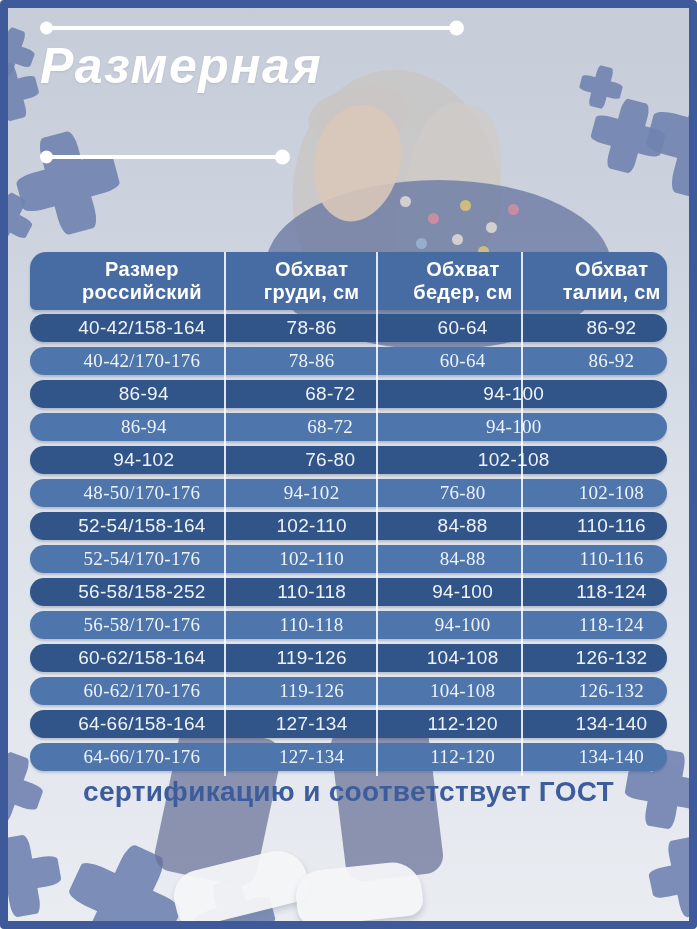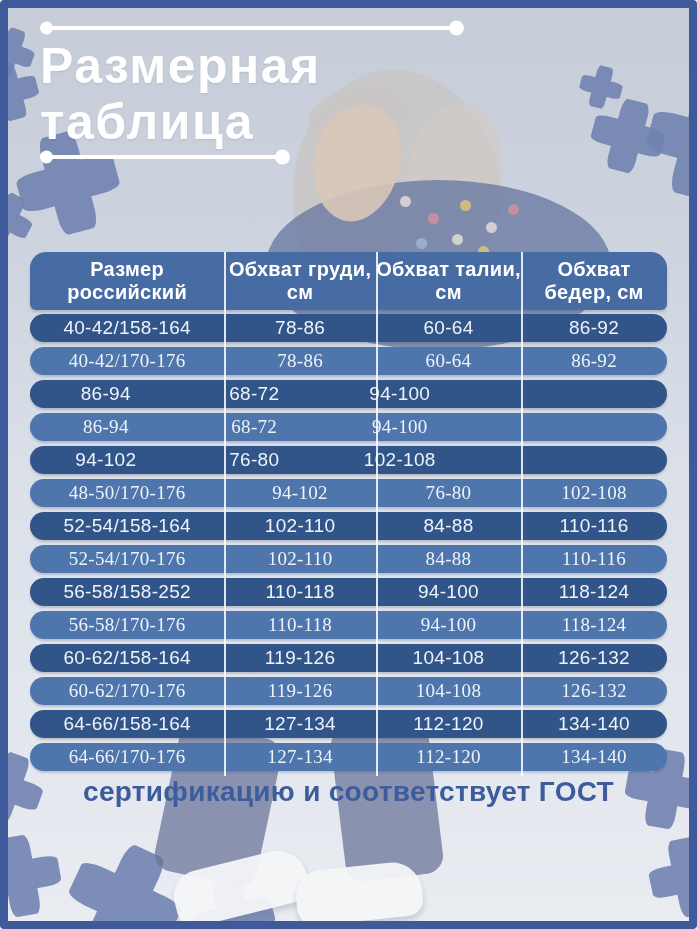--- a/index.html
+++ b/index.html
@@ -36,34 +36,34 @@
   
   .title-block{position:absolute;left:0;top:0;width:100%;z-index:3;}
   .rule{position:absolute;height:4px;background:#ffffff;border-radius:2px;}
   .rule-top{left:36px;top:18px;width:414px;}
   .rule-bottom{left:36px;top:147px;width:240px;}
   .dot{position:absolute;background:#ffffff;border-radius:50%;top:50%;}
   .dot-l{left:-4px;width:13px;height:13px;transform:translateY(-50%);}
   .dot-r{right:-6px;width:15px;height:15px;transform:translateY(-50%);}
   .poster-title{position:absolute;left:32px;top:30px;margin:0;color:var(--title-text,#ffffff);
     font-size:50px;line-height:56px;font-weight:bold;letter-spacing:1.5px;
-    text-shadow:0 1px 2px rgba(90,100,130,.18);}
+    text-shadow:0 1px 2px rgba(90,100,130,.18);font-style:italic;}
   .poster-title span{display:block;}
   
   .size-table{position:absolute;left:22px;top:244px;width:637px;z-index:4;font-weight:bold;}
   .t-head{display:flex;height:58px;background:var(--table-header-bg,#476ba3);
     border-radius:16px 16px 6px 6px;box-shadow:0 2px 3px rgba(60,70,100,.25);}
   .t-head .t-cell{color:#ffffff;font-size:20px;line-height:23px;font-weight:bold;}
   .t-body{margin-top:4px;}
   .t-row{display:flex;height:28px;margin-bottom:5px;border-radius:14px;
     box-shadow:0 2px 2px rgba(60,70,100,.22);}
   .t-row.dark{background:var(--row-dark-bg,#315489);}
   .t-row.light{background:var(--row-light-bg,#4e76ac);font-family:Liberation Serif, serif;}
   .t-cell{display:flex;align-items:center;justify-content:center;text-align:center;
-    color:var(--table-text,#eef3f9);font-size:19px;font-weight:normal;letter-spacing:.3px;}
+    color:var(--table-text,#eef3f9);font-size:19px;font-weight:normal;letter-spacing:.3px;margin-left:38px;}
   .c0{width:30.5%;} .c1{width:23.8%;} .c2{width:22.8%;} .c3{width:22.9%;}
   .v-sep{position:absolute;top:0;bottom:0;width:2px;background:rgba(255,255,255,.85);z-index:5;}
   .s1{left:30.5%;} .s2{left:54.3%;} .s3{left:77.1%;}
   
   .footer{position:absolute;left:0;top:764px;width:100%;z-index:6;text-align:center;
     color:var(--footer-text,#3c5c9c);font-size:28px;font-weight:bold;line-height:40px;letter-spacing:.3px;}
 </style>
 </head>
 <body>
 
@@ -107,34 +107,33 @@
     <div class="shoe shoe2"></div>
   </div>
 
   <div class="title-block">
     <div class="rule rule-top">
       <span class="dot dot-l"></span>
       <span class="dot dot-r"></span>
     </div>
     <h1 class="poster-title">
       <span>Размерная</span>
-      <span>таблица</span>
     </h1>
     <div class="rule rule-bottom">
       <span class="dot dot-l"></span>
       <span class="dot dot-r"></span>
     </div>
   </div>
 
   <div class="size-table">
     <div class="t-head">
       <div class="t-cell c0">Размер российский</div>
       <div class="t-cell c1">Обхват груди, см</div>
+      <div class="t-cell c3">Обхват бедер, см</div>
       <div class="t-cell c2">Обхват талии, см</div>
-      <div class="t-cell c3">Обхват бедер, см</div>
     </div>
     <div class="t-body">
         <div class="t-row dark">
           <div class="t-cell c0">40-42/158-164</div>
           <div class="t-cell c1">78-86</div>
           <div class="t-cell c2">60-64</div>
           <div class="t-cell c3">86-92</div>
         </div>
         <div class="t-row light">
           <div class="t-cell c0">40-42/170-176</div>

